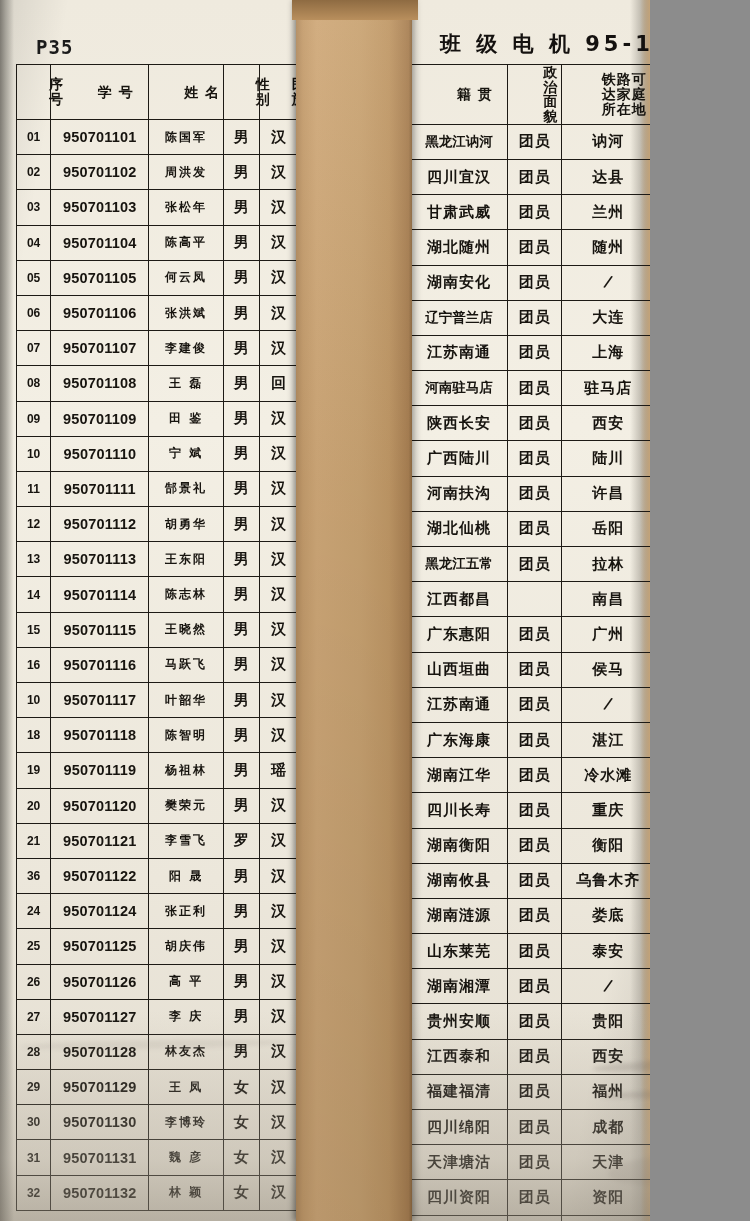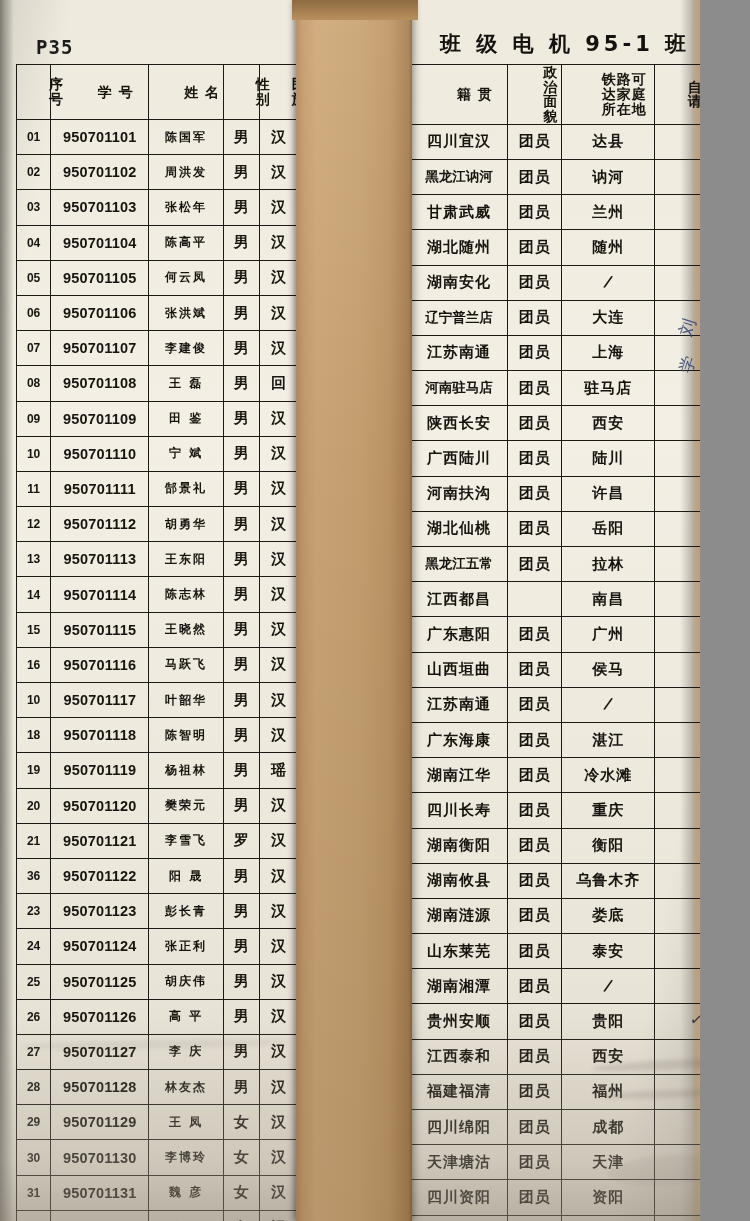--- a/index.html
+++ b/index.html
@@ -2,21 +2,21 @@
 <html><head>
 <meta charset="utf-8">
 <style>
   html, body {
     margin: 0;
     padding: 0;
     background: #8c8c8c;
   }
   #page {
     position: relative;
-    width: 700px;
+    width: 650px;
     height: 1221px;
     overflow: hidden;
     background: #f0ece2;
     font-family: "DejaVu Sans", "Liberation Sans", sans-serif;
   }
   
   .paper-bg {
     position: absolute;
     inset: 0;
     background:
@@ -369,27 +369,20 @@
           <td class="et">汉</td>
         </tr>
         <tr>
           <td class="seq">36</td>
           <td class="sid">950701122</td>
           <td class="nm">阳 晟</td>
           <td class="sx">男</td>
           <td class="et">汉</td>
         </tr>
         <tr>
-          <td class="seq">23</td>
-          <td class="sid">950701123</td>
-          <td class="nm">彭长青</td>
-          <td class="sx">男</td>
-          <td class="et">汉</td>
-        </tr>
-        <tr>
           <td class="seq">24</td>
           <td class="sid">950701124</td>
           <td class="nm">张正利</td>
           <td class="sx">男</td>
           <td class="et">汉</td>
         </tr>
         <tr>
           <td class="seq">25</td>
           <td class="sid">950701125</td>
           <td class="nm">胡庆伟</td>
@@ -458,29 +451,29 @@
     <thead>
       <tr>
         <th>籍  贯</th>
         <th class="vhdr">政治面貌</th>
         <th class="vhdr">铁路可达家庭所在地</th>
         <th class="vhdr">自费生请标注</th>
       </tr>
     </thead>
     <tbody id="right-body">
         <tr>
+          <td class="sm">黑龙江讷河</td>
+          <td>团员</td>
+          <td>讷河</td>
+          <td></td>
+        </tr>
+        <tr>
           <td>四川宜汉</td>
           <td>团员</td>
           <td>达县</td>
-          <td></td>
-        </tr>
-        <tr>
-          <td class="sm">黑龙江讷河</td>
-          <td>团员</td>
-          <td>讷河</td>
           <td></td>
         </tr>
         <tr>
           <td>甘肃武威</td>
           <td>团员</td>
           <td>兰州</td>
           <td></td>
         </tr>
         <tr>
           <td>湖北随州</td>

